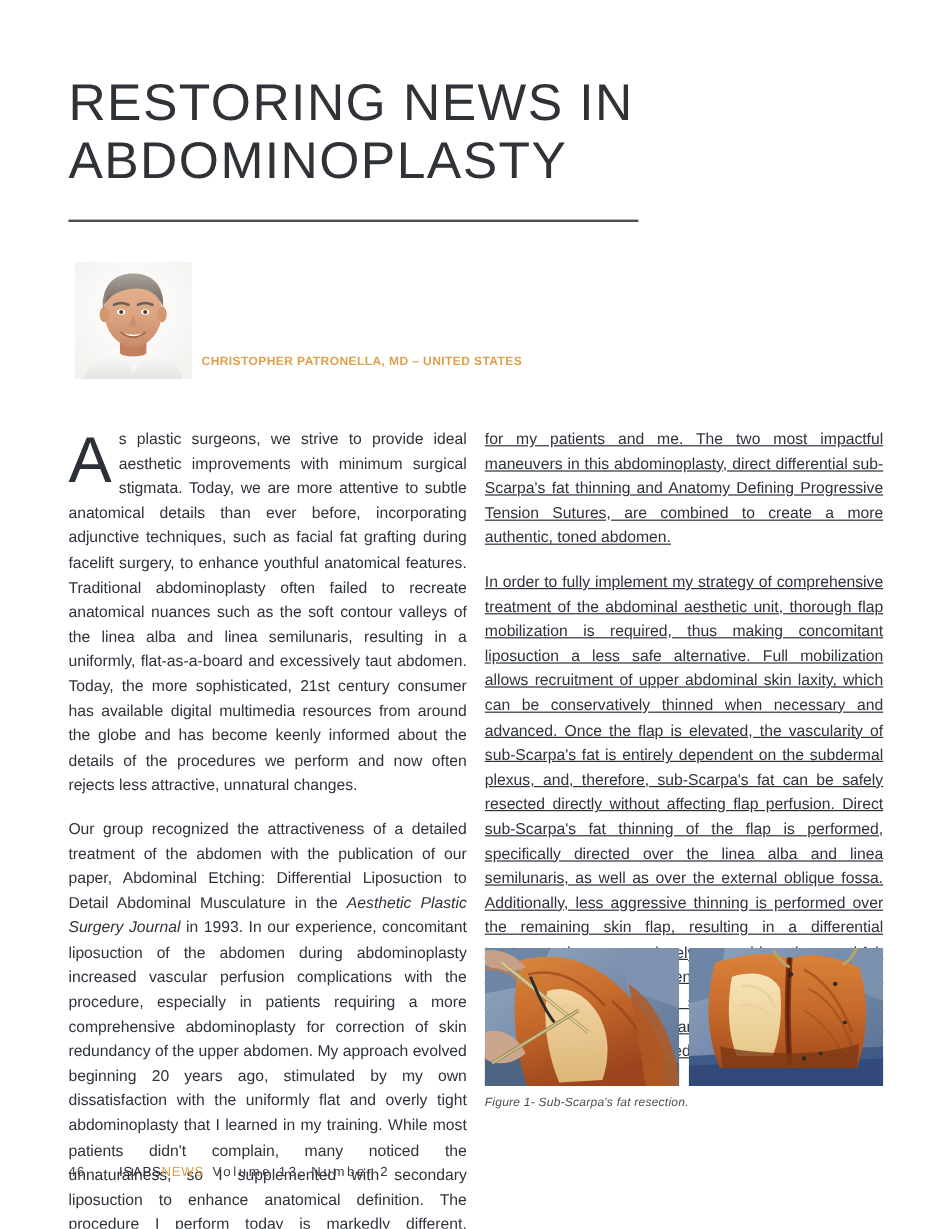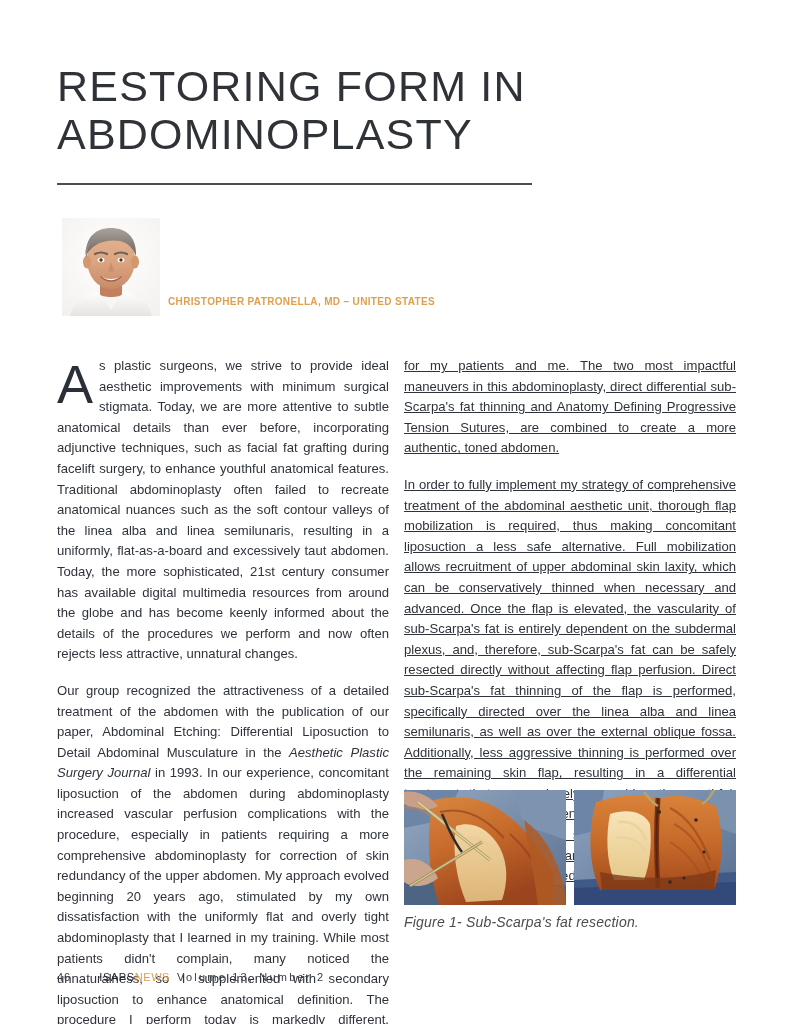--- a/index.html
+++ b/index.html
@@ -70,21 +70,21 @@
     font-family:"Liberation Sans", sans-serif;
   }
   .ital{font-style:italic;}
 
   
   .figure{position:absolute;left:404px;top:790px;width:332px;}
   .figure-imgs{display:flex;gap:8px;}
   .fig-img{width:162px;height:115px;display:block;border:0;}
   .figure-caption{
     margin-top:9px;
-    font-size:14px;
+    font-size:10px;
     font-style:italic;
     color:#4c4c50;
     letter-spacing:0.2px;
   }
 
   
   .footer{
     position:absolute;left:57px;top:971px;
     font-size:11px;
     color:#3a3d42;
@@ -94,21 +94,21 @@
   .footer .isaps{font-weight:400;letter-spacing:0.6px;color:#23262b;margin-left:28px;}
   .footer .news{font-weight:400;letter-spacing:0.6px;color:#dfa04e;}
   .footer .vol{letter-spacing:2.2px;margin-left:7px;color:#3a3d42;}
 </style>
 </head>
 <body>
 
 <div class="page">
 
   <div class="title-block">
-    <h1 class="title">RESTORING FORM IN
+    <h1 class="title">RESTORING NEWS IN
 ABDOMINOPLASTY</h1>
   </div>
   <div class="title-rule"></div>
 
   <div class="author-photo">
     <svg viewBox="0 0 98 98" xmlns="http://www.w3.org/2000/svg" aria-hidden="true">
       <defs>
         <radialGradient id="bg" cx="50%" cy="40%" r="75%">
           <stop offset="0%" stop-color="#ffffff"></stop>
           <stop offset="100%" stop-color="#f3f1ee"></stop>

